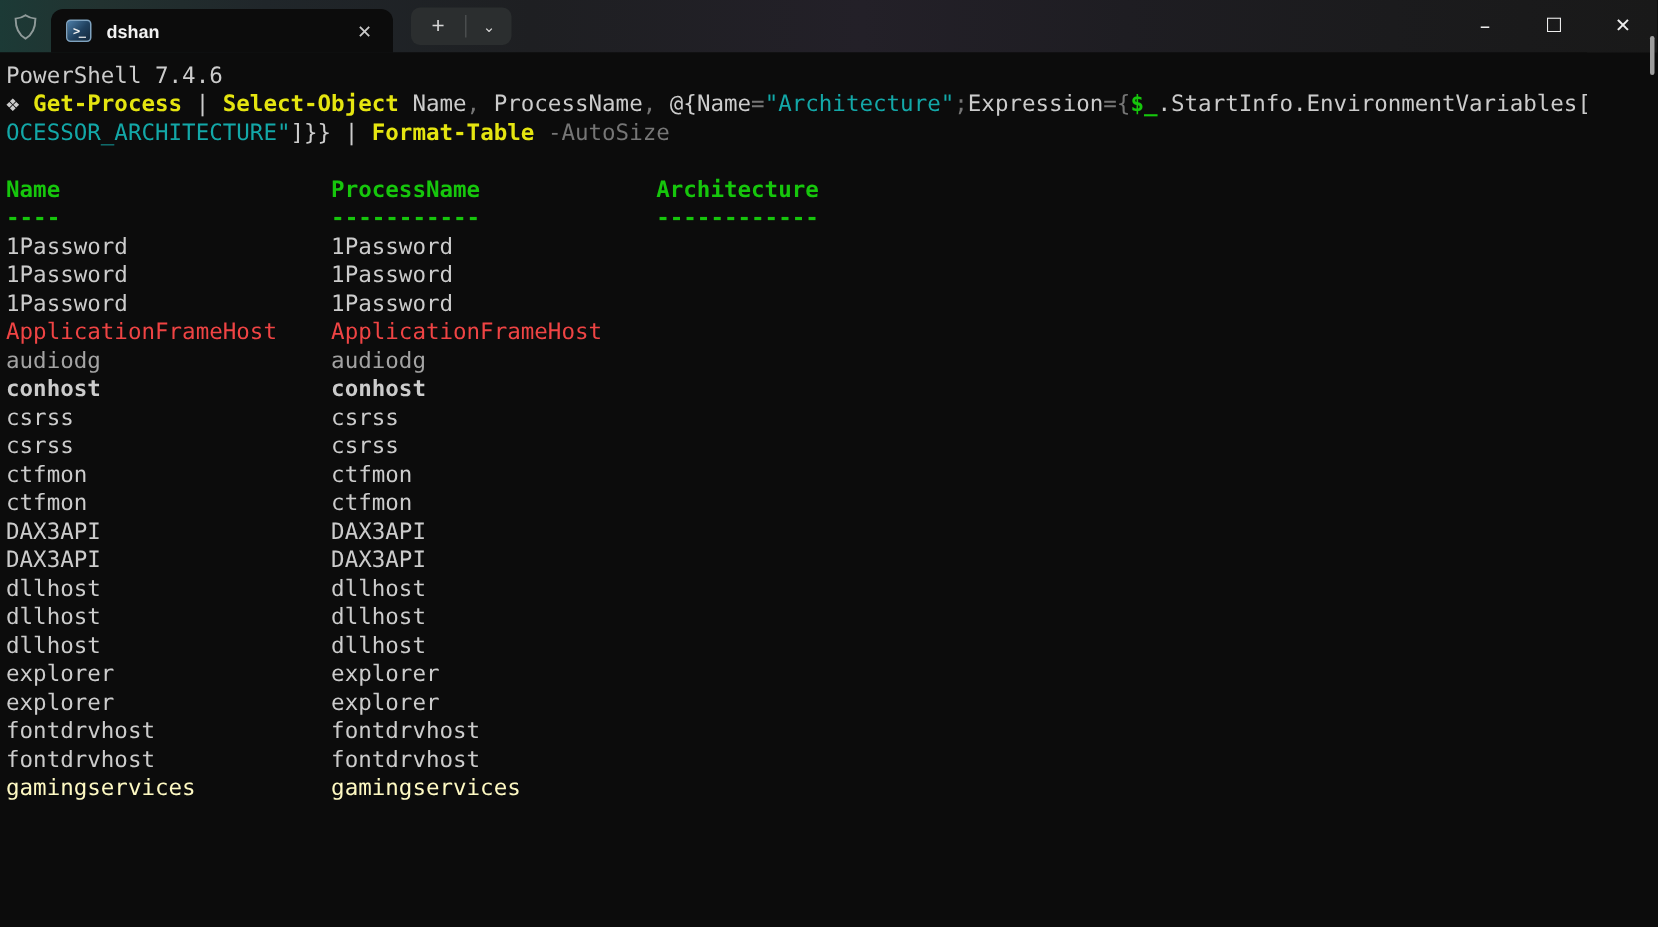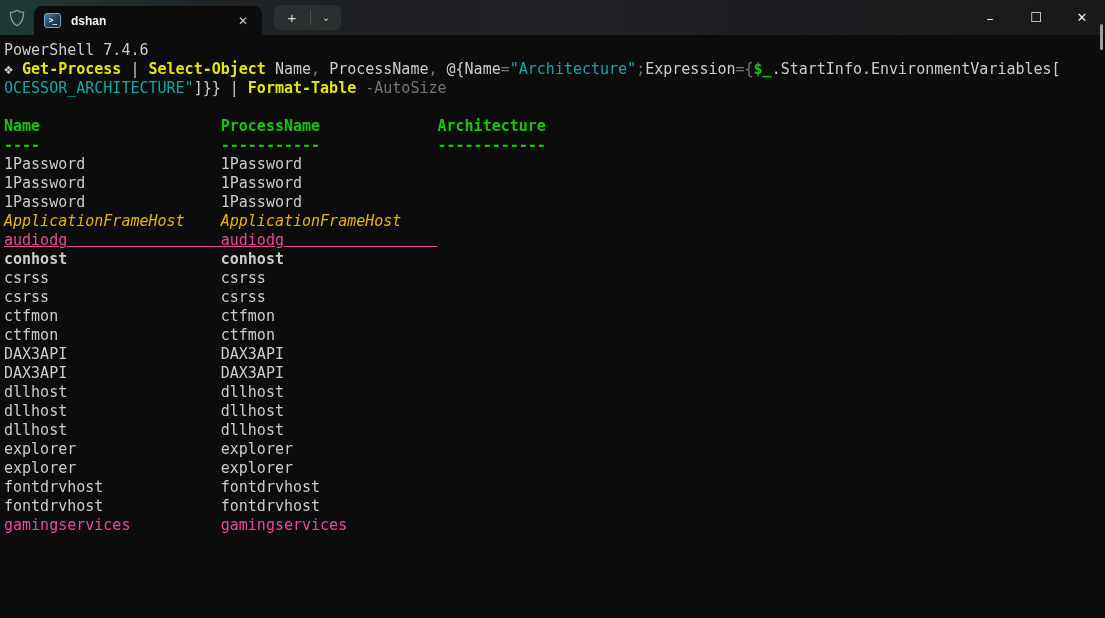--- a/index.html
+++ b/index.html
@@ -89,33 +89,33 @@
 <div class="terminal">
   <pre class="screen" id="screen"><span>PowerShell 7.4.6</span>
 <span id="cmdline1"><span class="seg-default" style="color: rgb(204, 204, 204);">❖ </span><span class="seg-command" style="color: rgb(229, 229, 16);">Get-Process</span><span class="seg-default" style="color: rgb(204, 204, 204);"> | </span><span class="seg-command" style="color: rgb(229, 229, 16);">Select-Object</span><span class="seg-default" style="color: rgb(204, 204, 204);"> Name</span><span class="seg-operator" style="color: rgb(118, 118, 118);">, </span><span class="seg-default" style="color: rgb(204, 204, 204);">ProcessName</span><span class="seg-operator" style="color: rgb(118, 118, 118);">, </span><span class="seg-default" style="color: rgb(204, 204, 204);">@{Name</span><span class="seg-operator" style="color: rgb(118, 118, 118);">=</span><span class="seg-string" style="color: rgb(19, 168, 168);">"Architecture"</span><span class="seg-operator" style="color: rgb(118, 118, 118);">;</span><span class="seg-default" style="color: rgb(204, 204, 204);">Expression</span><span class="seg-operator" style="color: rgb(118, 118, 118);">={</span><span class="seg-variable" style="color: rgb(22, 198, 12);">$_</span><span class="seg-default" style="color: rgb(204, 204, 204);">.StartInfo.EnvironmentVariables[</span><span class="seg-string" style="color: rgb(19, 168, 168);">"PR</span></span>
 <span id="cmdline2"><span class="seg-string" style="color: rgb(19, 168, 168);">OCESSOR_ARCHITECTURE"</span><span class="seg-default" style="color: rgb(204, 204, 204);">]}}</span><span class="seg-default" style="color: rgb(204, 204, 204);"> | </span><span class="seg-command" style="color: rgb(229, 229, 16);">Format-Table</span><span class="seg-default" style="color: rgb(204, 204, 204);"> </span><span class="seg-parameter" style="color: rgb(118, 118, 118);">-AutoSize</span></span>
 
 <span id="tbl"><span class="hdr" style="color: rgb(22, 198, 12);">Name                    ProcessName             Architecture
 ----                    -----------             ------------
 </span><span style="color: rgb(204, 204, 204);">1Password               1Password               
 </span><span style="color: rgb(204, 204, 204);">1Password               1Password               
 </span><span style="color: rgb(204, 204, 204);">1Password               1Password               
-</span><span style="color: #eab308; font-style: italic;">ApplicationFrameHost    ApplicationFrameHost    
-</span><span style="color: #ec4899; text-decoration: underline;">audiodg                 audiodg                 
+</span><span style="color: #ef4444;">ApplicationFrameHost    ApplicationFrameHost    
+</span><span style="color: #a3a3a3;">audiodg                 audiodg                 
 </span><span style="color: rgb(204, 204, 204); font-weight: bold;">conhost                 conhost                 
 </span><span style="color: rgb(204, 204, 204);">csrss                   csrss                   
 </span><span style="color: rgb(204, 204, 204);">csrss                   csrss                   
 </span><span style="color: rgb(204, 204, 204);">ctfmon                  ctfmon                  
 </span><span style="color: rgb(204, 204, 204);">ctfmon                  ctfmon                  
 </span><span style="color: rgb(204, 204, 204);">DAX3API                 DAX3API                 
 </span><span style="color: rgb(204, 204, 204);">DAX3API                 DAX3API                 
 </span><span style="color: rgb(204, 204, 204);">dllhost                 dllhost                 
 </span><span style="color: rgb(204, 204, 204);">dllhost                 dllhost                 
 </span><span style="color: rgb(204, 204, 204);">dllhost                 dllhost                 
 </span><span style="color: rgb(204, 204, 204);">explorer                explorer                
 </span><span style="color: rgb(204, 204, 204);">explorer                explorer                
 </span><span style="color: rgb(204, 204, 204);">fontdrvhost             fontdrvhost             
 </span><span style="color: rgb(204, 204, 204);">fontdrvhost             fontdrvhost             
-</span><span style="color: #ec4899;">gamingservices          gamingservices          
+</span><span style="color: #fef9c3;">gamingservices          gamingservices          
 </span></span></pre>
 </div>
 
 <div class="scroll-thumb"></div>
 
 </body></html>

